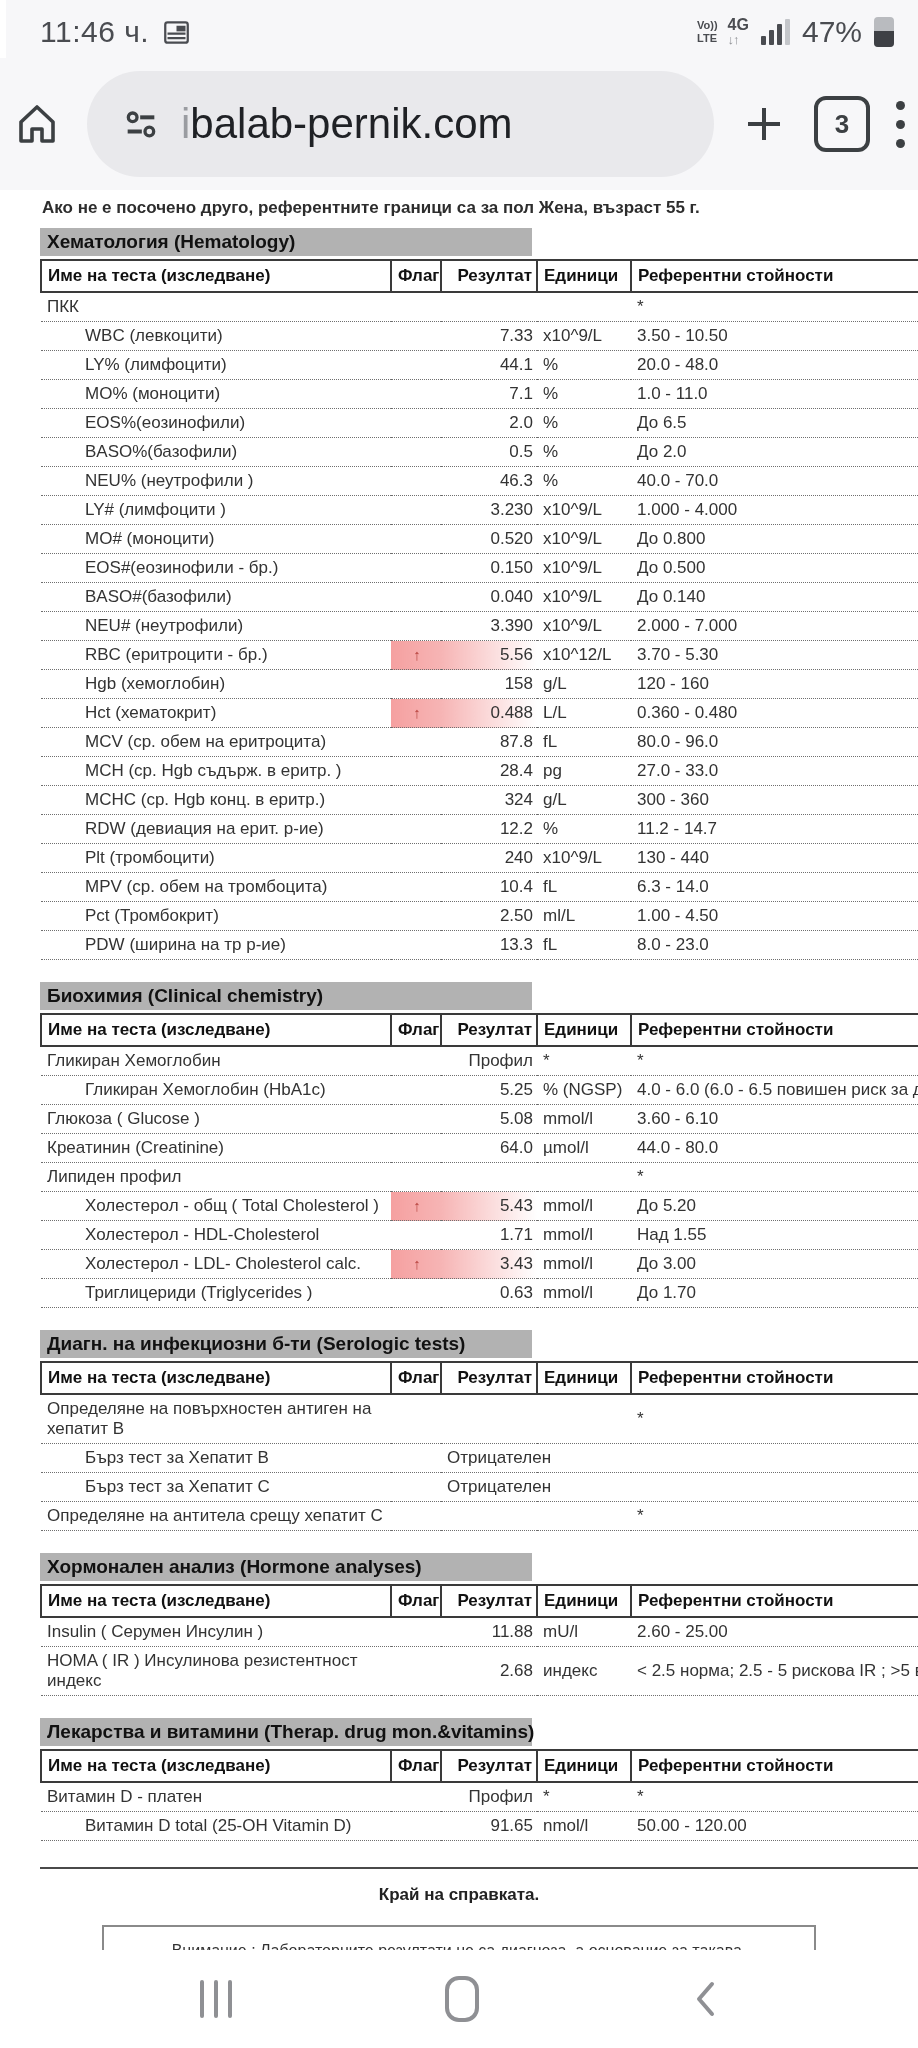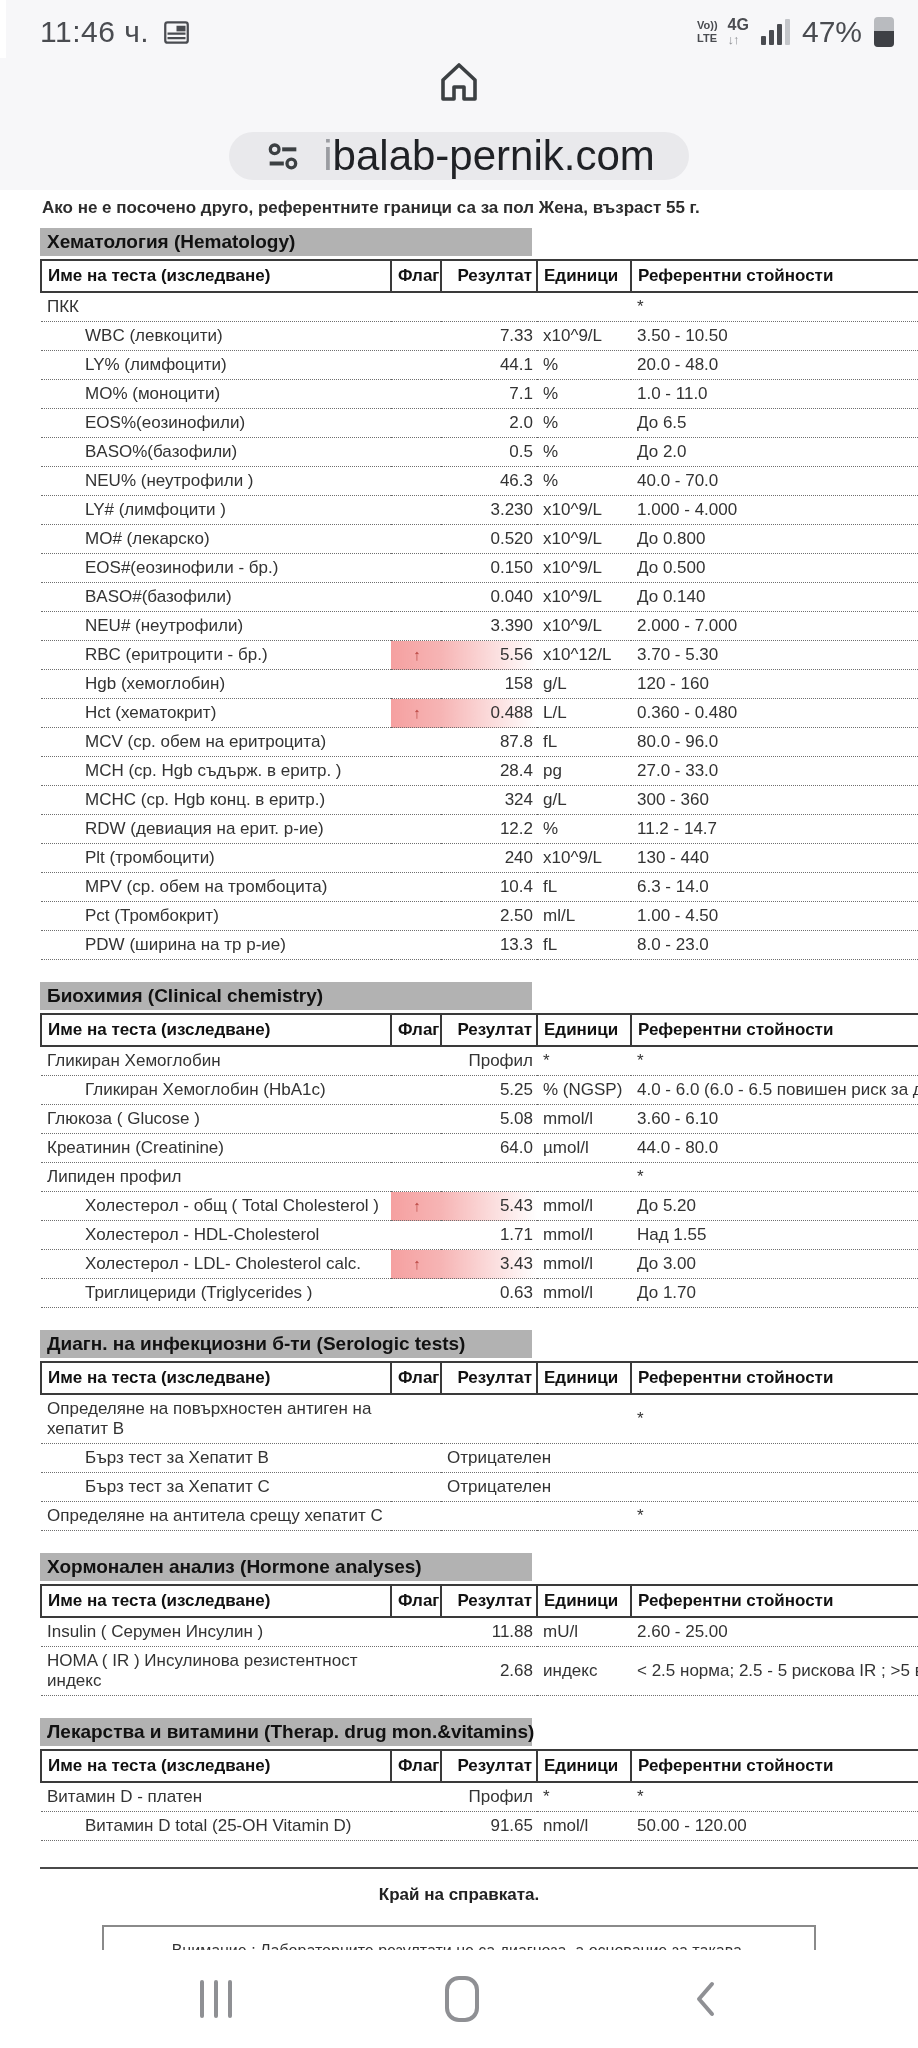--- a/index.html
+++ b/index.html
@@ -28,21 +28,21 @@
   .sb-bars i:nth-child(3){height:21px;}
   .sb-bars i:nth-child(4){height:26px;background:#c4c6ca;}
   .sb-batt-pct{font-size:30px;}
   .sb-batt{width:20px;height:30px;border-radius:4px;position:relative;background:#b9bbbf;overflow:hidden;margin-left:2px;}
   .sb-batt:before{content:"";position:absolute;top:-4px;left:6px;width:8px;height:4px;background:#b9bbbf;border-radius:2px 2px 0 0;}
   .sb-batt .fill{position:absolute;bottom:0;left:0;width:100%;height:53%;background:#3e4045;}
   
   .toolbar{
     position:absolute;top:58px;left:0;width:100%;height:132px;
     background:#f7f7f9;display:flex;align-items:center;
-    padding:0 13px;box-sizing:border-box;gap:26px;flex-direction:column;
+    padding:0 13px;box-sizing:border-box;gap:26px;
   }
   .tb-icon{flex:0 0 auto;display:flex;align-items:center;justify-content:center;}
   .urlpill{
     flex:1 1 auto;height:106px;background:#e9e9ec;border-radius:53px;
     display:flex;align-items:center;padding:0 34px;box-sizing:border-box;gap:20px;
     min-width:0;
   }
   .url-text{font-size:42px;color:#1f2125;white-space:nowrap;overflow:hidden;}
   .url-text .muted{color:#9a9ca1;}
   .tabbox{
@@ -245,21 +245,21 @@
             <td class="cell-ref">40.0 - 70.0</td>
           </tr>
           <tr>
             <td class="cell-name indent">LY# (лимфоцити )</td>
             <td class="cell-flag"></td>
             <td class="cell-result">3.230</td>
             <td class="cell-units">x10^9/L</td>
             <td class="cell-ref">1.000 - 4.000</td>
           </tr>
           <tr>
-            <td class="cell-name indent">MO# (лекарско)</td>
+            <td class="cell-name indent">MO# (моноцити)</td>
             <td class="cell-flag"></td>
             <td class="cell-result">0.520</td>
             <td class="cell-units">x10^9/L</td>
             <td class="cell-ref">До 0.800</td>
           </tr>
           <tr>
             <td class="cell-name indent">EOS#(еозинофили - бр.)</td>
             <td class="cell-flag"></td>
             <td class="cell-result">0.150</td>
             <td class="cell-units">x10^9/L</td>

